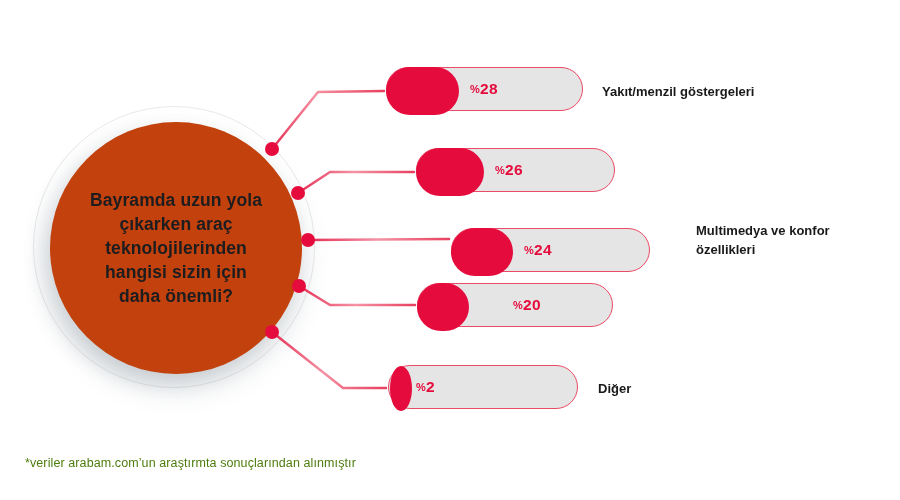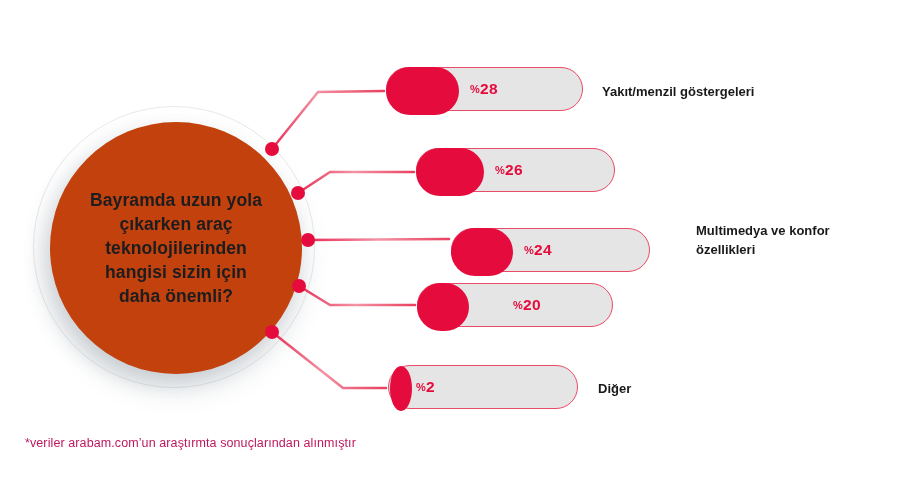--- a/index.html
+++ b/index.html
@@ -51,22 +51,22 @@
     position:absolute;white-space:pre-line;
     font-size:13px;font-weight:700;line-height:19px;color:#191919;
   }
   .lbl1{left:602px;top:82px;}
   .lbl2{left:628px;top:153px;}
   .lbl3{left:665px;top:221px;margin-left:31px;}
   .lbl4{left:628px;top:297px;}
   .lbl5{left:598px;top:379px;}
   
   .footnote{
-    position:absolute;left:25px;top:436px;
-    font-size:12.5px;font-weight:400;color:#be185d;letter-spacing:0.1px;
+    position:absolute;left:25px;top:456px;
+    font-size:12.5px;font-weight:400;color:#4d7c0f;letter-spacing:0.1px;
   }
 </style>
 </head>
 <body>
 
 <div class="canvas">
 
   <div class="ring"></div>
   <div class="circle">
     <div class="question">Bayramda uzun yola

